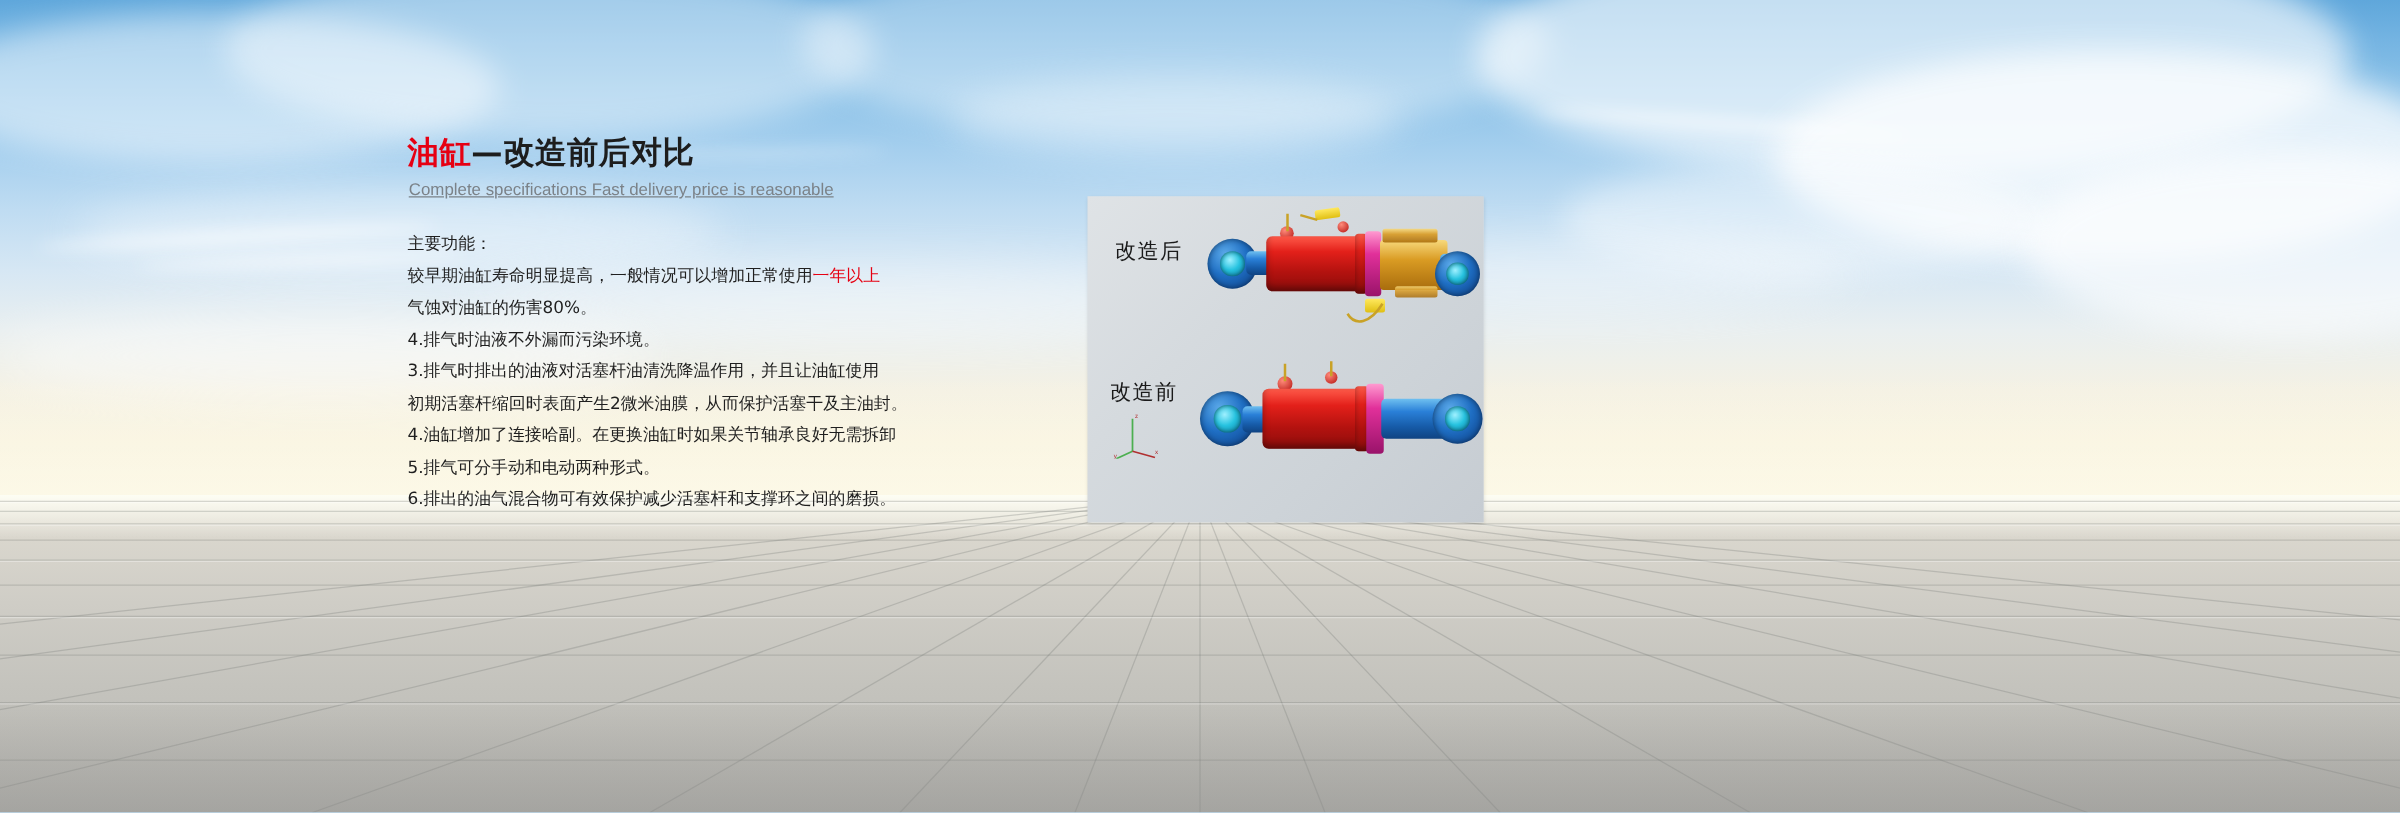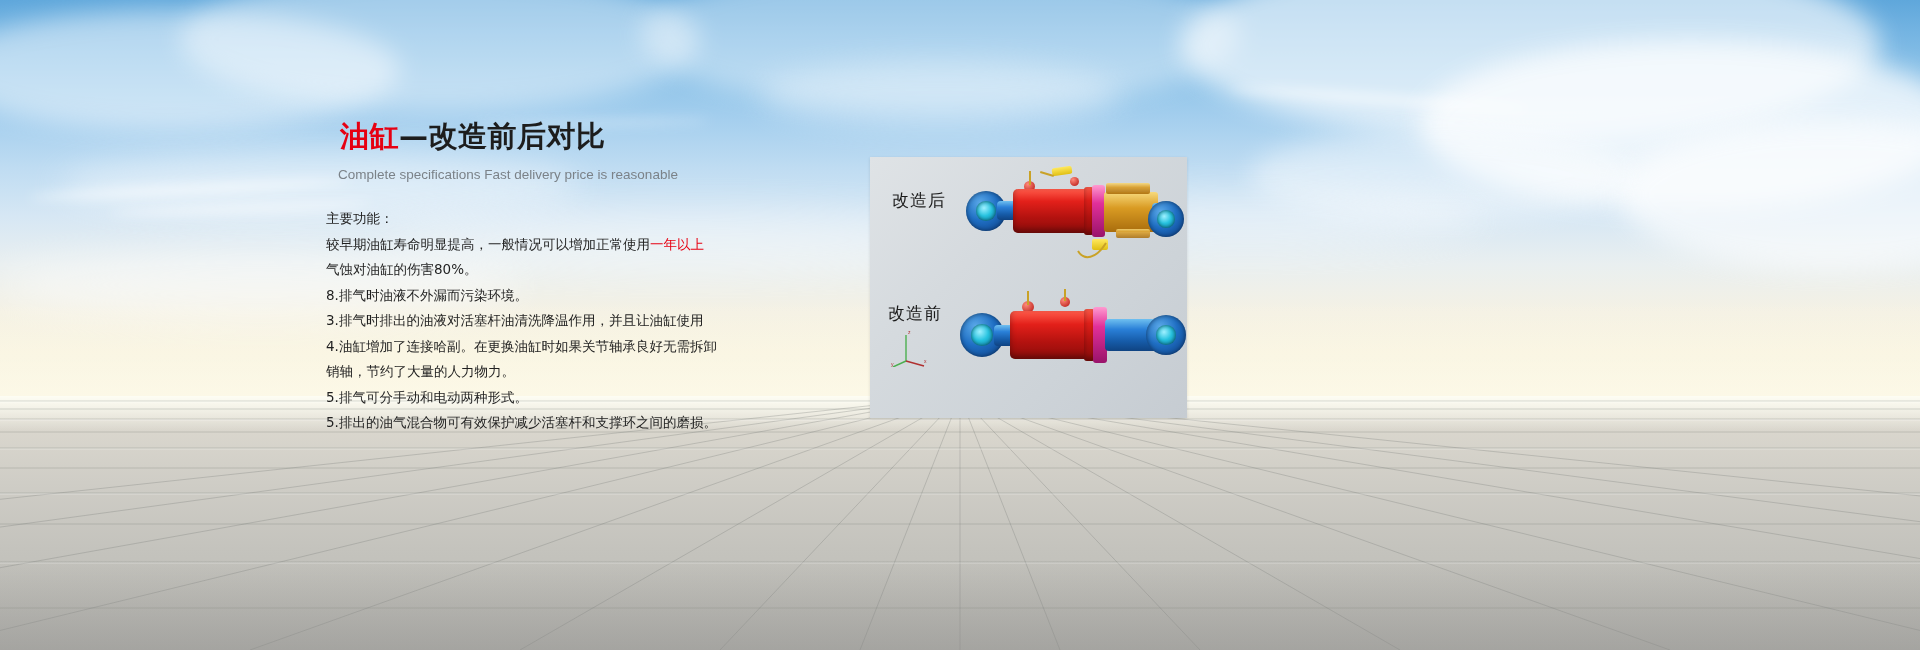--- a/index.html
+++ b/index.html
@@ -65,27 +65,27 @@
   }
   .shadowband{
     position:absolute;left:0;bottom:0;width:1920px;height:90px;
     background:linear-gradient(to bottom,rgba(150,150,148,0),rgba(140,140,138,.45));
   }
 
   
   .content{position:absolute;left:326px;top:106px;width:420px;}
   .title{
     font-family:"DejaVu Sans","Liberation Sans",sans-serif;
-    font-size:29px;font-weight:bold;letter-spacing:.5px;
-    color:#1d1d1d;margin:14px;line-height:32px;white-space:nowrap;
+    font-size:25px;font-weight:bold;letter-spacing:.5px;
+    color:#1d1d1d;margin:0;line-height:32px;white-space:nowrap;
   }
   .title .hl{color:#e60012;}
   .subtitle{
-    font-size:13.5px;color:#7b8288;margin:5px 0 0 12px;line-height:18px;
-    font-family:"Liberation Sans",sans-serif;white-space:nowrap;
+    font-size:13.5px;color:#7b8288;margin:5px 0 0 1px;line-height:18px;
+    font-family:"Liberation Sans",sans-serif;white-space:nowrap;text-decoration:underline;
   }
   .body{margin-top:22px;}
   .body p{
     margin:0 0 0 0;
     font-family:"DejaVu Sans","Liberation Sans",sans-serif;
     font-size:13.5px;line-height:25.5px;color:#1f1f1f;white-space:nowrap;
   }
   .body p .red{color:#e60012;}
 
   
@@ -214,26 +214,26 @@
   </div>
 
   <div class="content">
     <h1 class="title"><span class="hl">油缸</span><span>—改造前后对比</span></h1>
     <p class="subtitle">Complete specifications Fast delivery price is reasonable</p>
 
     <div class="body">
       <p>主要功能：</p>
       <p><span>较早期油缸寿命明显提高，一般情况可以增加正常使用</span><span class="red">一年以上</span></p>
       <p>气蚀对油缸的伤害80%。</p>
-      <p>8.排气时油液不外漏而污染环境。</p>
+      <p>4.排气时油液不外漏而污染环境。</p>
       <p>3.排气时排出的油液对活塞杆油清洗降温作用，并且让油缸使用</p>
+      <p>初期活塞杆缩回时表面产生2微米油膜，从而保护活塞干及主油封。</p>
       <p>4.油缸增加了连接哈副。在更换油缸时如果关节轴承良好无需拆卸</p>
-      <p>销轴，节约了大量的人力物力。</p>
       <p>5.排气可分手动和电动两种形式。</p>
-      <p>5.排出的油气混合物可有效保护减少活塞杆和支撑环之间的磨损。</p>
+      <p>6.排出的油气混合物可有效保护减少活塞杆和支撑环之间的磨损。</p>
     </div>
   </div>
 
   <div class="panel">
     <div class="label lbl-after">改造后</div>
     <div class="label lbl-before">改造前</div>
 
     <svg class="axis" viewBox="0 0 40 40">
       <line x1="16" y1="34" x2="16" y2="8" stroke="#4caf50" stroke-width="1.4"></line>
       <line x1="16" y1="34" x2="3" y2="40" stroke="#4caf50" stroke-width="1.4"></line>

